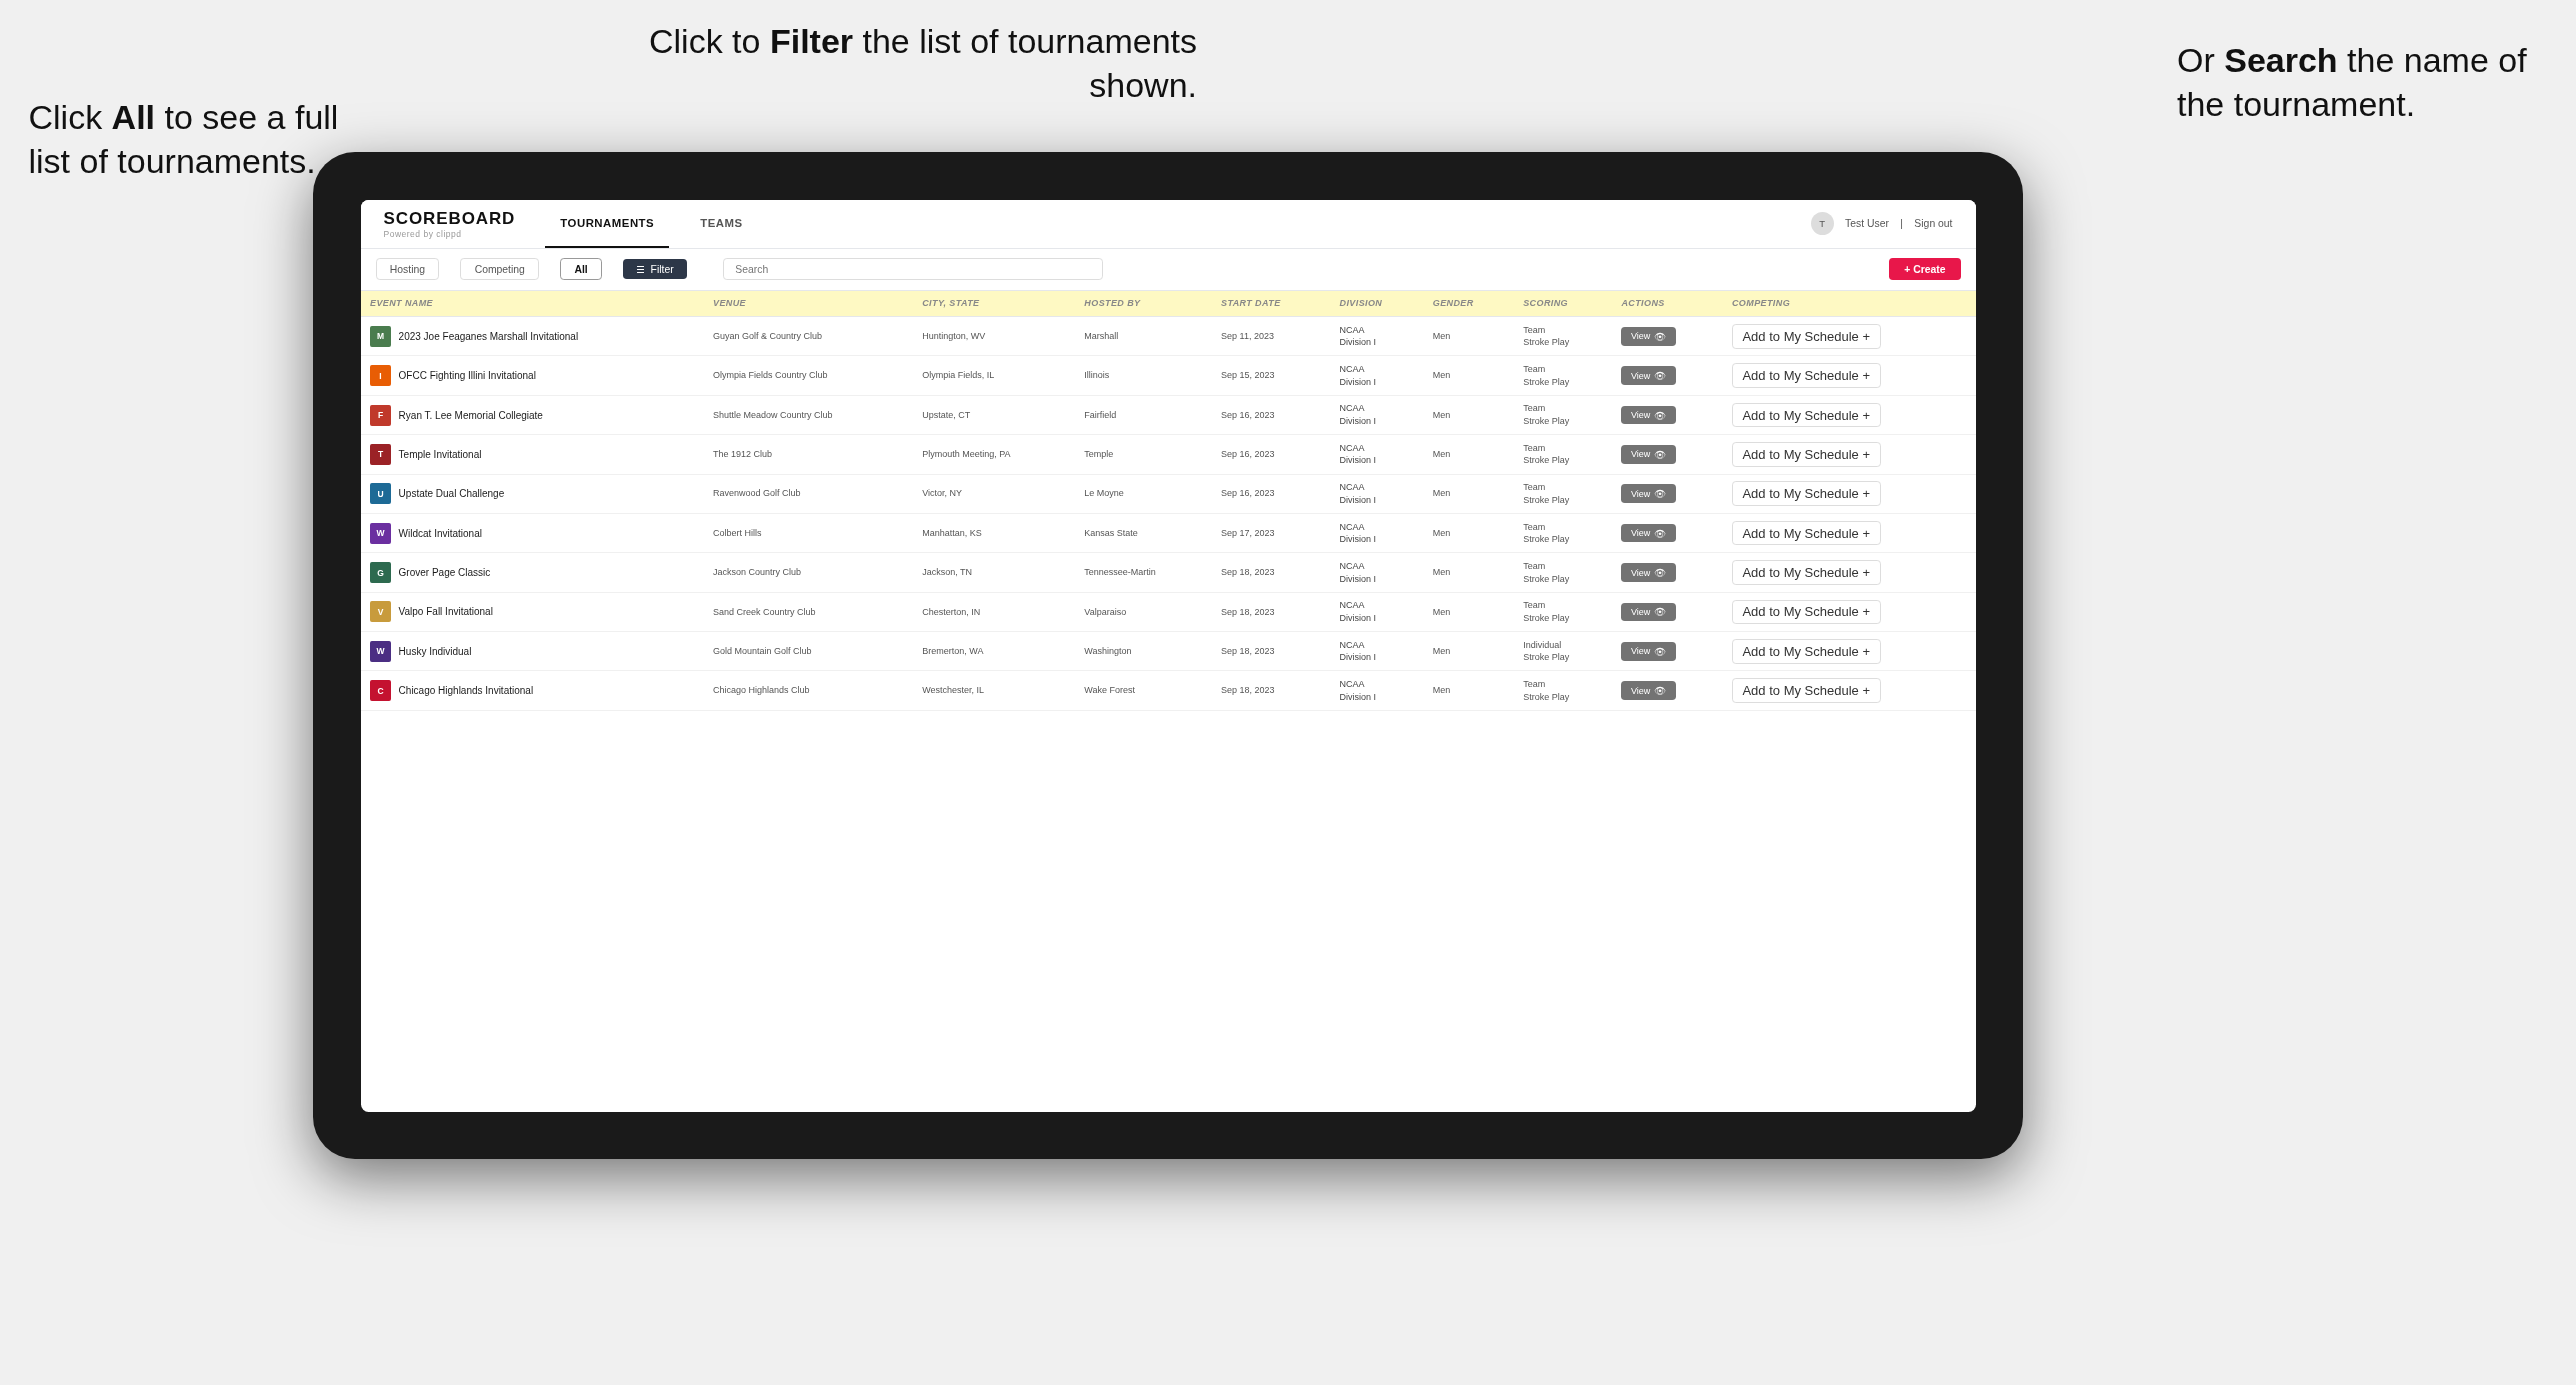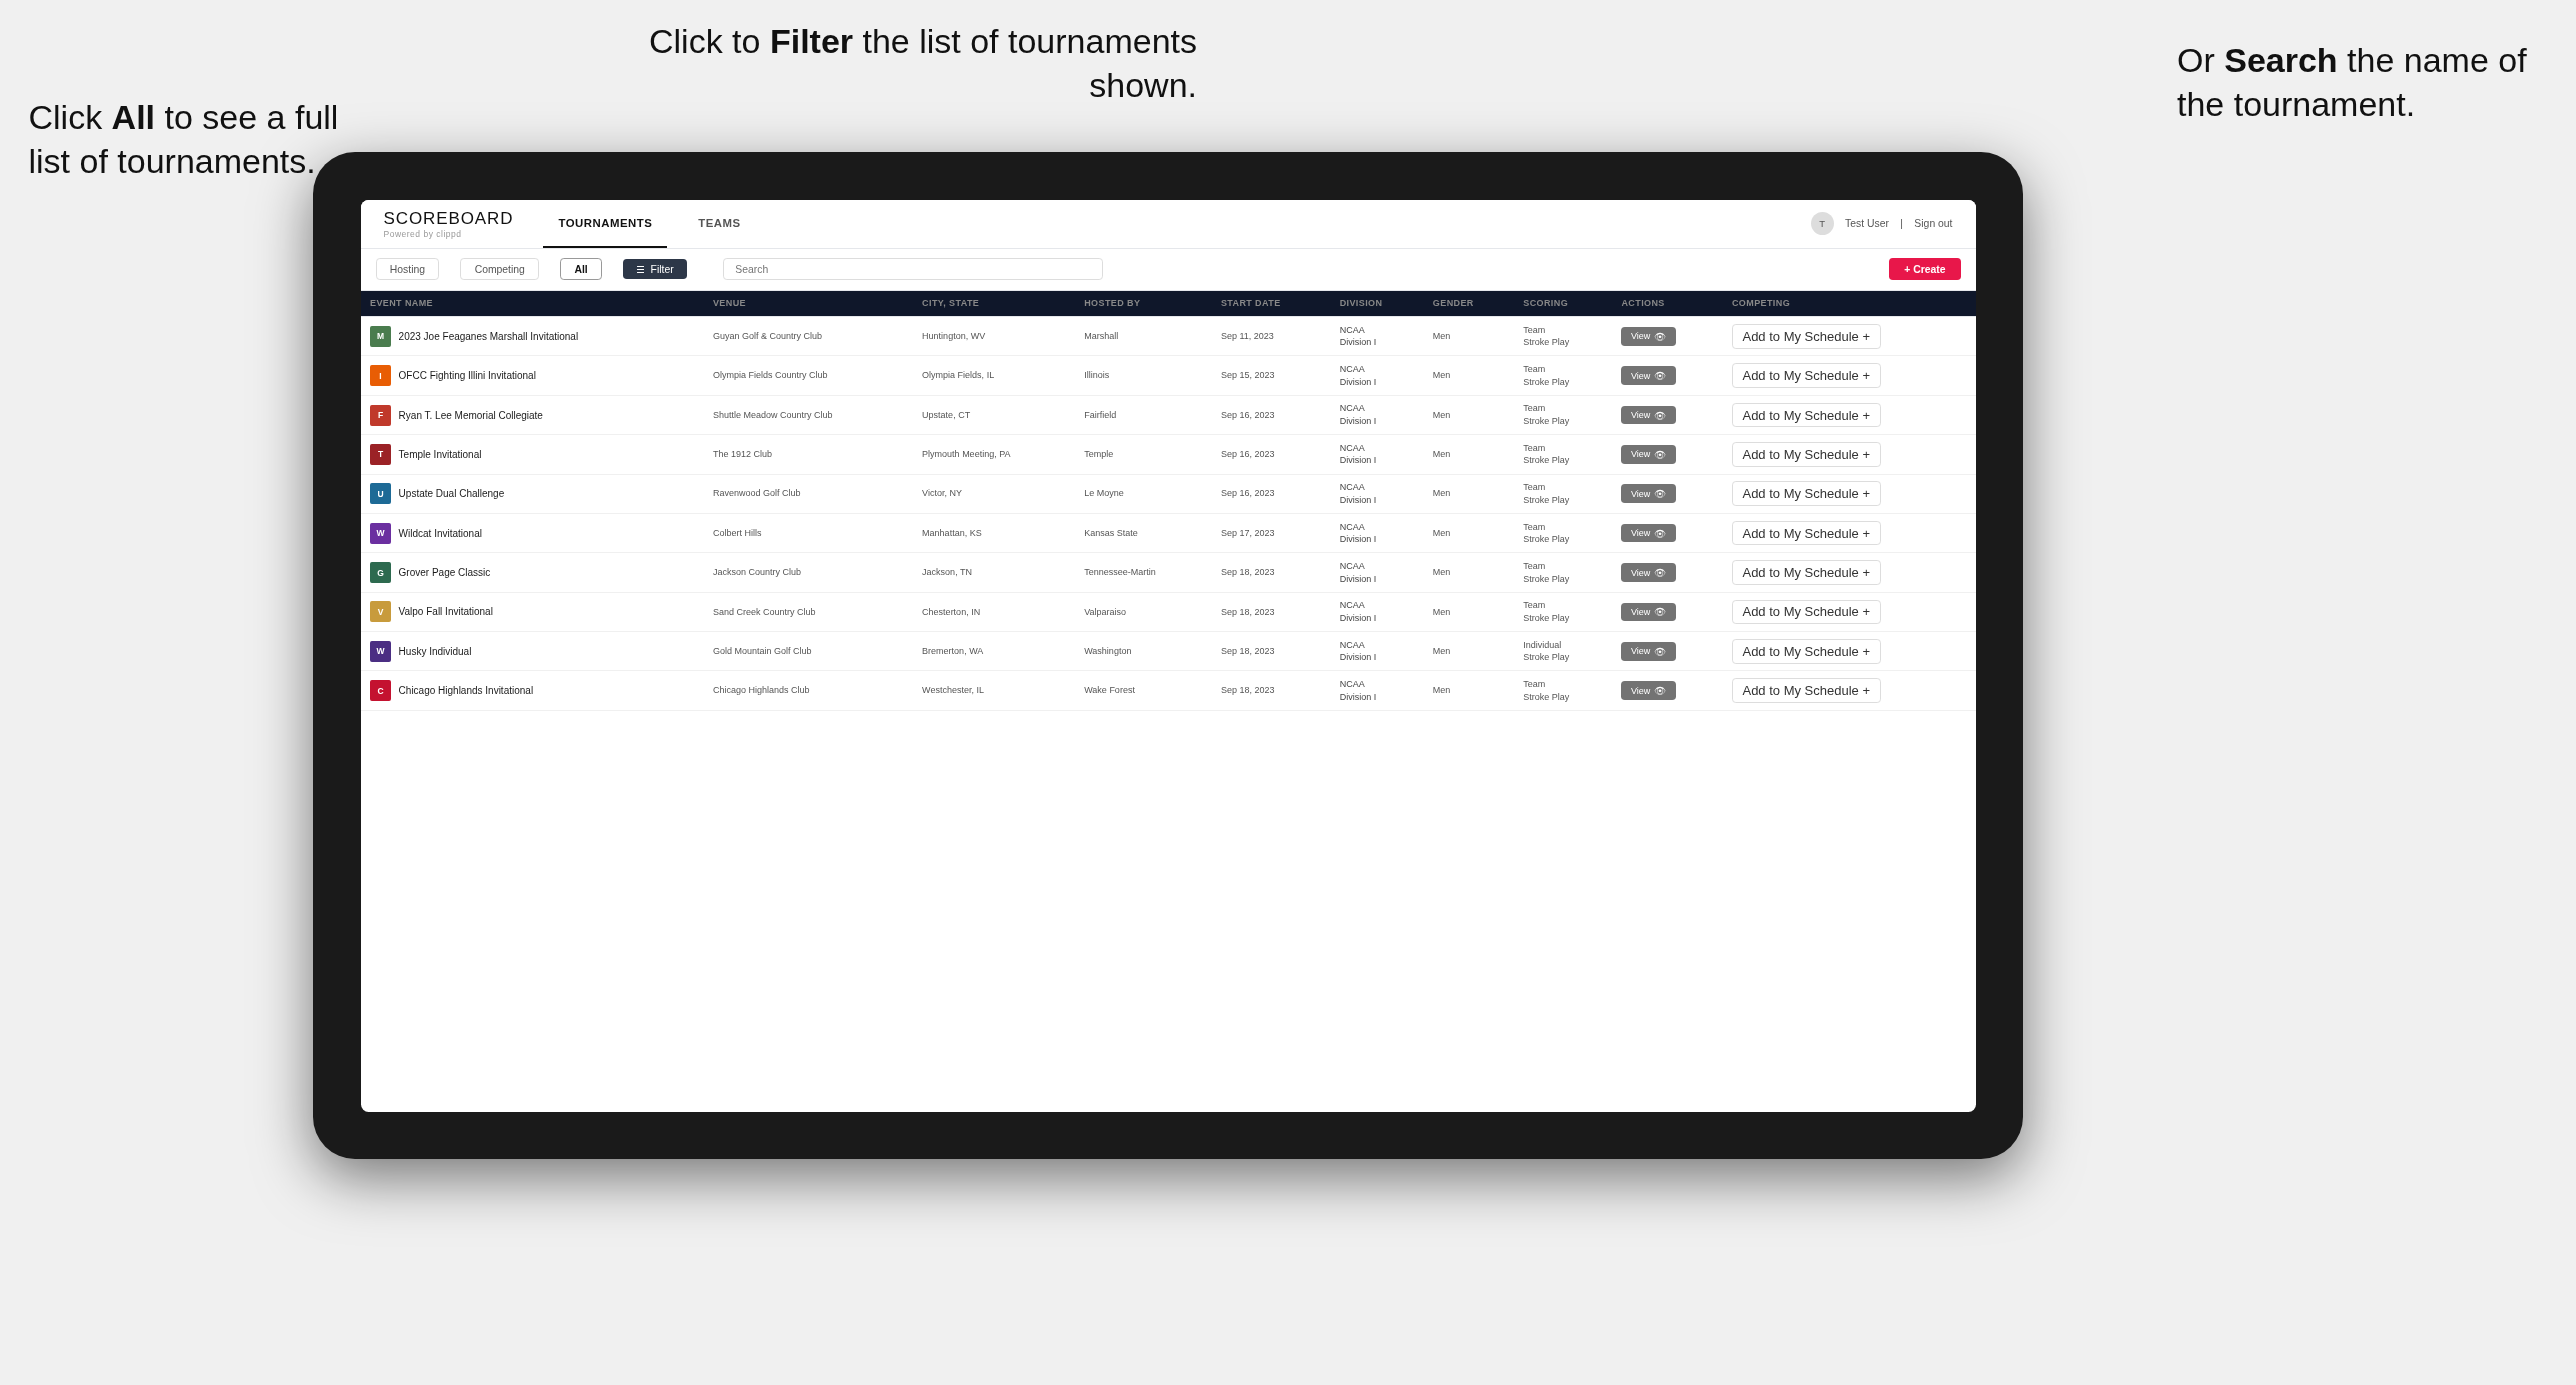--- a/index.html
+++ b/index.html
@@ -69,21 +69,21 @@
       height: 49px;
       flex-shrink: 0;
     }
     .logo-area {
       display: flex;
       flex-direction: column;
       margin-right: 30px;
     }
     .logo-text {
       font-size: 17px;
-      font-weight: 400;
+      font-weight: 700;
       letter-spacing: 0.9px;
       color: #111;
     }
     .logo-sub {
       font-size: 8.5px;
       color: #999;
       letter-spacing: 0.5px;
     }
     .nav-tabs {
       display: flex;
@@ -184,22 +184,23 @@
     .table-container {
       flex: 1;
       overflow-y: auto;
     }
     table {
       width: 100%;
       border-collapse: collapse;
       font-size: 10px;
     }
     thead tr {
-      background: #0f172a;
+      background: #fef9c3;
       border-bottom: 0.9px solid #e5e7eb;
+      font-style: italic;
     }
     thead th {
       padding: 7.6px 9.5px;
       text-align: left;
       font-size: 9px;
       font-weight: 600;
       color: #888;
       text-transform: uppercase;
       letter-spacing: 0.4px;
       white-space: nowrap;

